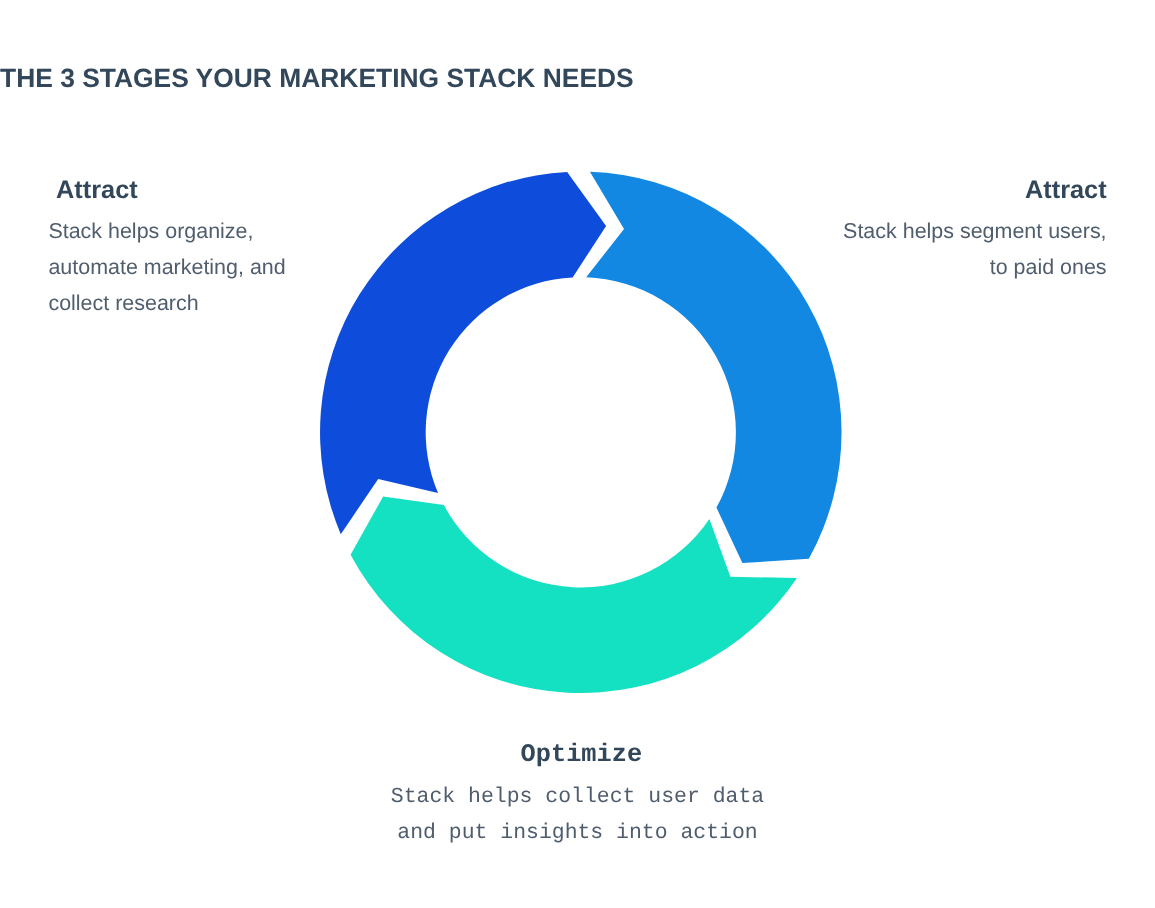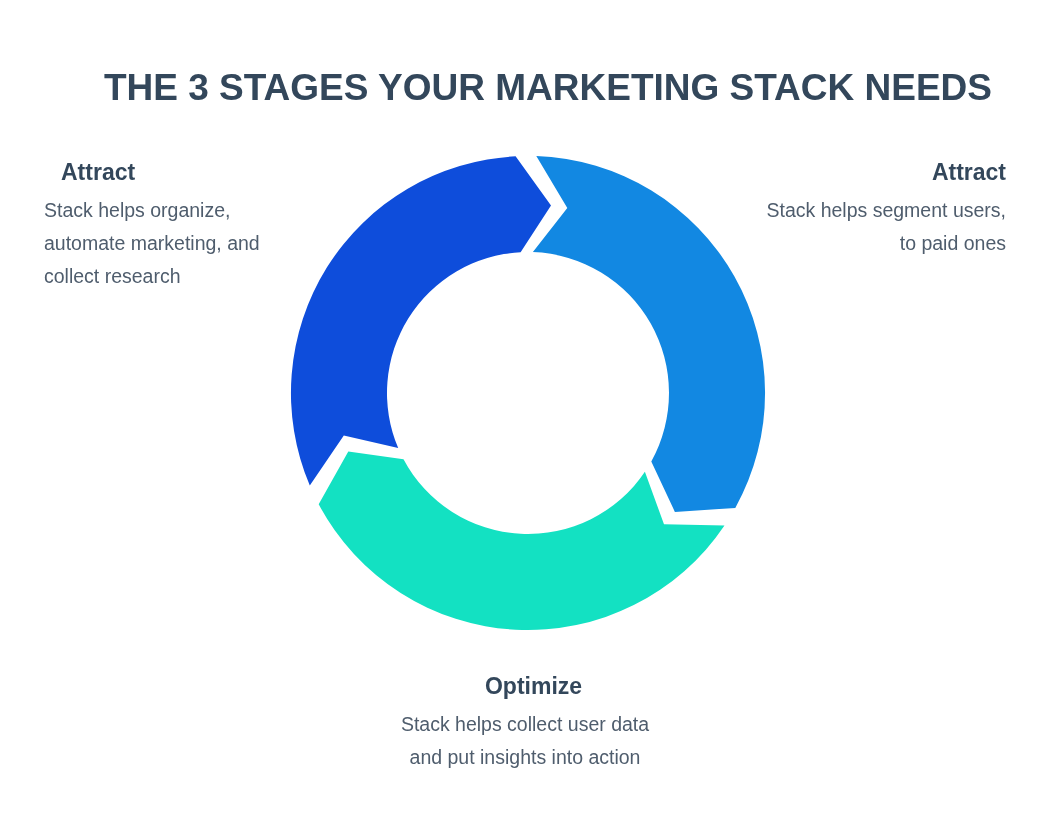--- a/index.html
+++ b/index.html
@@ -15,49 +15,49 @@
     background: #ffffff;
     position: relative;
     overflow: hidden;
     font-family: "Liberation Sans", sans-serif;
   }
   .title {
     position: absolute;
     top: 42px;
     left: 0;
     width: 992px;
-    text-align: right;
-    font-size: 37px;
+    text-align: left;
+    font-size: 24px;
     font-weight: 800;
     letter-spacing: 0px;
     color: var(--title-color);
   }
   .cycle-svg {
     position: absolute;
     left: 0;
     top: 0;
     width: 1050px;
     height: 825px;
   }
   .stage { position: absolute; }
   .stage h2 {
-    margin: 0 0 8px 17px;
+    margin: 0 0 8px 7px;
     font-size: 23px;
     font-weight: 700;
     color: var(--heading-color);
     line-height: 28px;
   }
   .stage .line {
     font-size: 19.5px;
     line-height: 33px;
     color: var(--body-color);
   }
   .stage-attract { left: 44px; top: 158px; width: 300px; text-align: left; }
   .stage-engage  { right: 44px; top: 158px; width: 300px; text-align: right; }
-  .stage-optimize { left: 0; top: 672px; width: 1050px; text-align: center; }
+  .stage-optimize { left: 0; top: 672px; width: 1050px; text-align: center; font-family: Liberation Mono, monospace; }
 </style>
 </head>
 <body style="background: rgb(255, 255, 255);">
 
 <h1 class="title">THE 3 STAGES YOUR MARKETING STACK NEEDS</h1>
 
 <svg class="cycle-svg" viewBox="0 0 1050 825" xmlns="http://www.w3.org/2000/svg">
     <path d="M 309.8 485.6 A 237 237 0 0 1 515.6 156.3 L 551.0 205.4 L 520.6 252.2 A 141 141 0 0 0 398.2 448.1 L 343.8 435.5 Z" fill="#0E4DDB"></path>
     <path d="M 536.3 156.1 A 237 237 0 0 1 735.3 507.9 L 674.9 511.9 L 651.3 461.4 A 141 141 0 0 0 532.9 252.1 L 567.3 208.1 Z" fill="#1288E2"></path>
     <path d="M 724.5 525.5 A 237 237 0 0 1 318.7 504.3 L 348.3 451.4 L 403.5 459.2 A 141 141 0 0 0 644.9 471.8 L 664.0 524.3 Z" fill="#13E1C2"></path>

